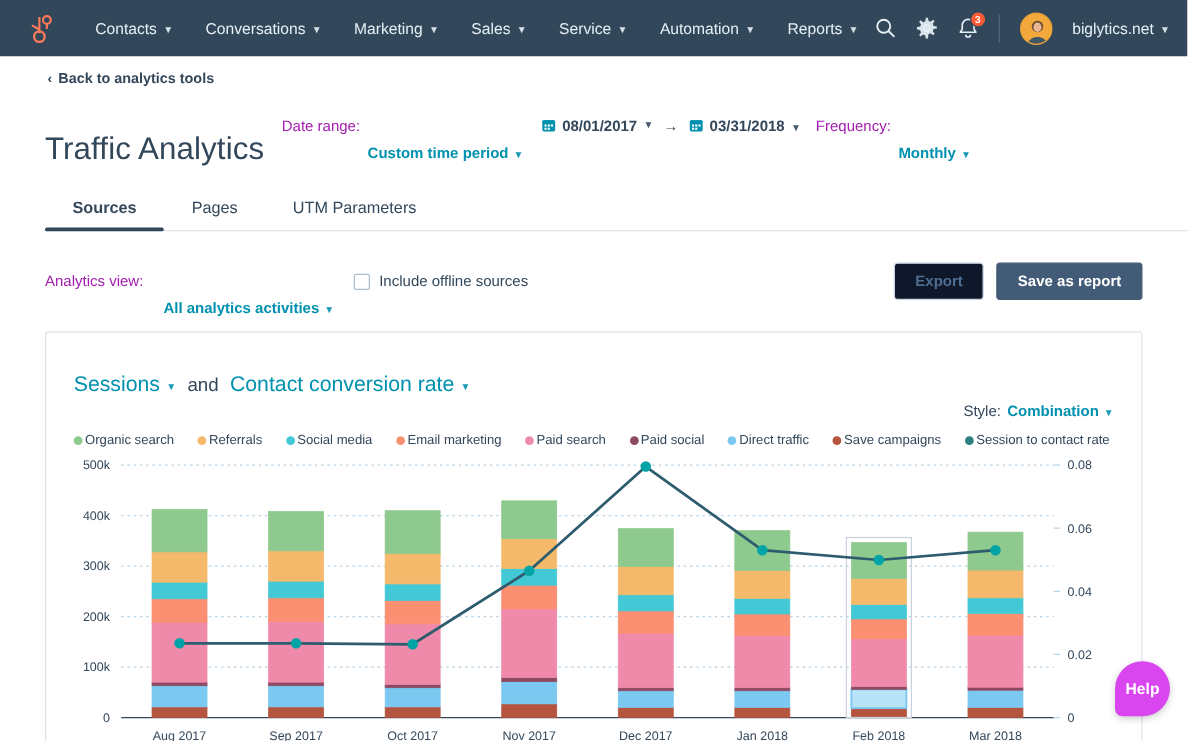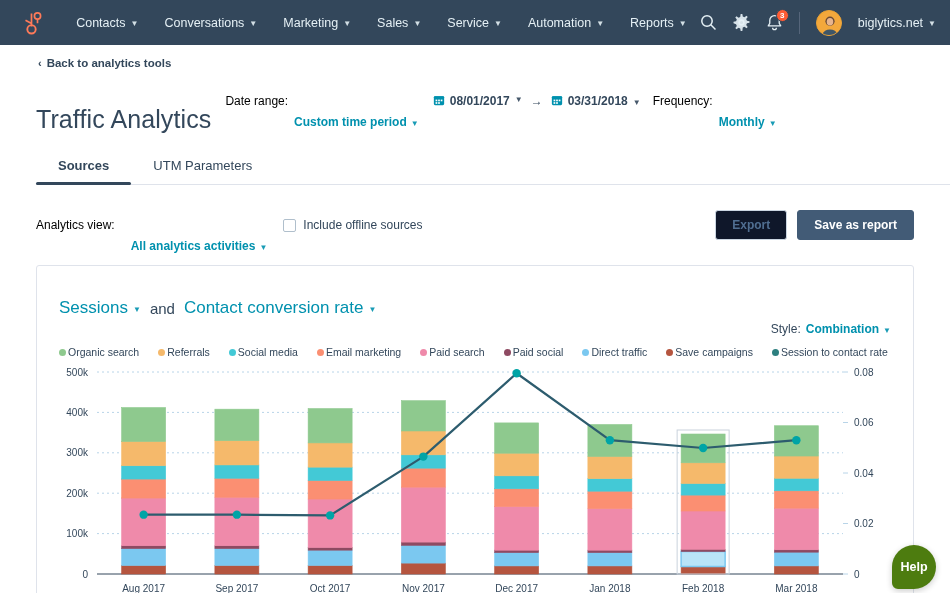--- a/index.html
+++ b/index.html
@@ -39,21 +39,21 @@
 
   
   .page { background: #fff; padding: 0 0 0 0; }
   .backlink {
     margin: 12px 0 0 38px; font-size: 11.5px; color: #33475b; cursor: pointer;
     display: inline-flex; align-items: center; gap: 5px; font-weight: 600;
   }
   .titlerow { display: flex; align-items: flex-end; margin: 2px 0 0 36px; gap: 14px; }
   .h1 { font-size: 25px; color: #33475b; font-weight: 400; letter-spacing: .1px; }
   .ctrlrow { display: flex; align-items: center; gap: 6px; font-size: 12px; color: #33475b; padding-bottom: 5px; }
-  .lbl { color: #000000; }
+  .lbl { color: #a21caf; }
   .link { color: #0091ae; cursor: pointer; display: inline-flex; align-items: center; gap: 4px; font-weight: 600; margin-top: 42px;}
   .cal { color: #0091ae; font-size: 12px; }
   .arrowr { color: #33475b; margin: 0 2px; }
 
   
   .tabs {
     display: flex; margin: 16px 0 0 36px; border-bottom: 1px solid #dfe3eb;
     padding-right: 16px; gap: 0;
   }
   .tab {
@@ -107,22 +107,22 @@
   
   .tooltip {
     position: absolute; left: 617px; top: 368px; width: 148px;
     background: #fff; border: 1px solid #e0e3e8; border-radius: 2px;
     box-shadow: 0 2px 7px rgba(0,0,0,.16); z-index: 40; overflow: hidden;
   }
   .tt-head { background: #425b76; color: #fff; font-size: 10.5px; padding: 5px 8px; font-weight: 500;}
 
   
   .help {
-    position: absolute; right: 14px; bottom: 4px; width: 44px; height: 44px;
-    background: #4d7c0f; color: #fff; border-radius: 50% 50% 50% 6px;
+    position: absolute; right: 14px; bottom: 20px; width: 44px; height: 44px;
+    background: #d946ef; color: #fff; border-radius: 50% 50% 50% 6px;
     display: flex; align-items: center; justify-content: center; font-size: 12.5px;
     font-weight: 600; cursor: pointer; box-shadow: 0 2px 6px rgba(0,0,0,.2); z-index: 50;
   }
   .pagewrap { position: relative; width: 950px; height: 593px; background:#fff; }
 </style>
 </head>
 <body>
 
 <div class="pagewrap">
 
@@ -256,20 +256,21 @@
         <span class="link">
           <span>Monthly</span>
           <span class="caret">▼</span>
         </span>
       </div>
     </div>
 
     
     <div class="tabs">
       <div class="tab active">Sources</div>
+      <div class="tab">Pages</div>
       <div class="tab">UTM Parameters</div>
     </div>
 
     
     <div class="toolbar">
       <span class="lbl">Analytics view:</span>
       <span class="link">
         <span>All analytics activities</span>
         <span class="caret">▼</span>
       </span>

